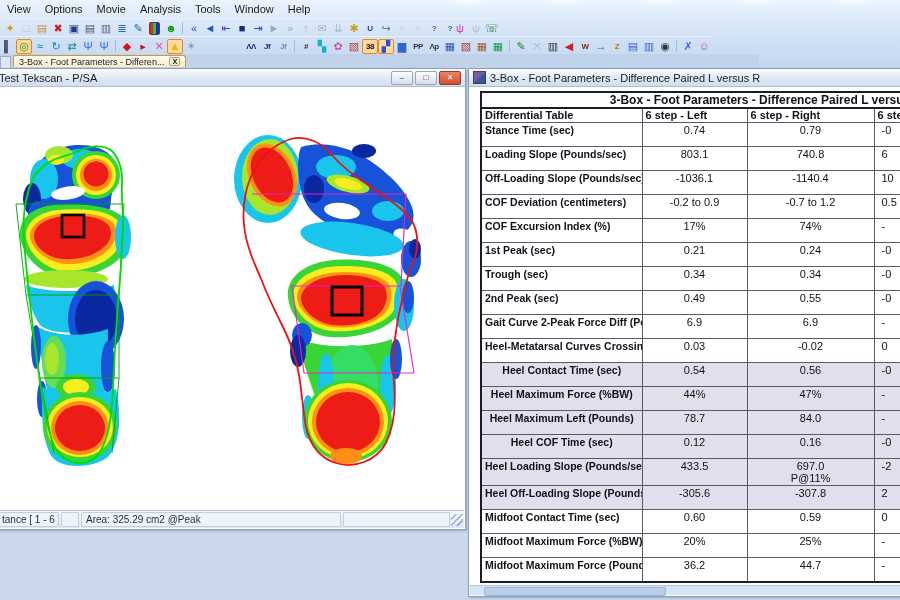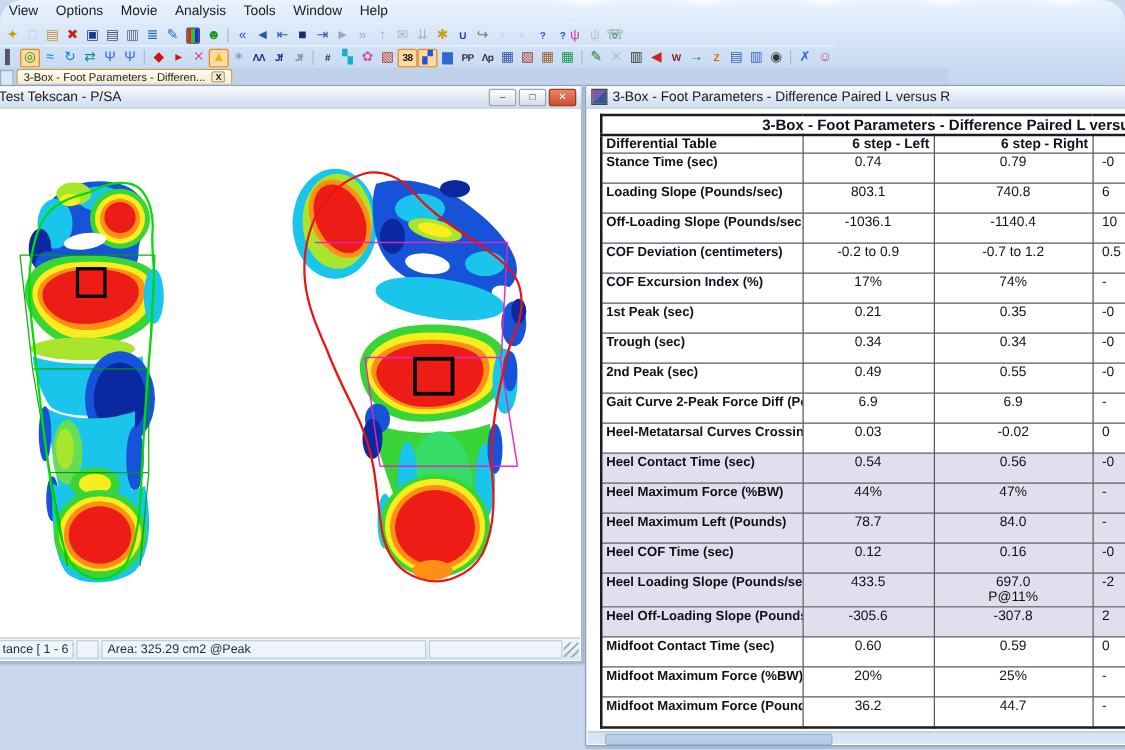--- a/index.html
+++ b/index.html
@@ -1,20 +1,20 @@
 <!DOCTYPE html>
 <html style="--heat_red: #ed1c16; --heat_orange: #ff9015; --heat_yellow: #f8ee1e; --heat_green: #39d435; --heat_lime: #a8e62e; --heat_cyan: #19c5ea; --heat_blue: #1653d8; --heat_navy: #0a28a0; --heat_emerald: #35dd66; --heat_green2: #66dd55; --outline_left: #00dd00; --outline_right: #ee1111; --box_left: #00a000; --box_right: #e820c8; --marker: #000000; --lavender: #e3deee; --mdi_bg: #c9d8ec; --tab_gold: #d99b2e;"><head>
 <meta charset="utf-8">
 <style>
   html,body{margin:0;padding:0;}
   #screen{position:relative;width:900px;height:600px;overflow:hidden;
     font-family:"Liberation Sans",sans-serif;background:#c9d8ec;-webkit-font-smoothing:antialiased;}
   
   .chrome{position:absolute;left:0;top:0;width:900px;height:68px;
-    background:linear-gradient(#eaf3fe,#cfe0f5 60%,#c3d7f0);border-radius:18px;}
+    background:linear-gradient(#eaf3fe,#cfe0f5 60%,#c3d7f0);}
   .gloss{position:absolute;left:420px;top:0;width:480px;height:14px;
     background:radial-gradient(ellipse 40px 10px at 10% 0%,rgba(255,255,255,.9),transparent 70%),
                radial-gradient(ellipse 40px 10px at 30% 0%,rgba(255,255,255,.8),transparent 70%),
                radial-gradient(ellipse 40px 10px at 50% 0%,rgba(255,255,255,.8),transparent 70%),
                radial-gradient(ellipse 40px 10px at 70% 0%,rgba(255,255,255,.8),transparent 70%),
                radial-gradient(ellipse 40px 10px at 90% 0%,rgba(255,255,255,.8),transparent 70%);}
   .menubar{position:absolute;left:0;top:0;width:900px;height:18px;display:flex;align-items:center;
     font-size:11px;color:#1a1a1a;}
   .menubar span{padding:2px 7px;cursor:default;}
   .tbar{position:absolute;display:flex;align-items:center;height:18px;}
@@ -67,27 +67,27 @@
   #table-area{position:absolute;left:1px;top:18px;right:0;bottom:11px;background:#fff;overflow:hidden;}
   .hscroll{position:absolute;left:1px;bottom:1px;right:0;height:9px;
     background:#d7e4f4;border-top:1px solid #b6c6da;}
   .hthumb{position:absolute;left:14px;top:1px;width:180px;height:7px;background:#b9cfe9;border:1px solid #9ab4d4;border-radius:2px;}
   
   table.diff{border-collapse:collapse;margin:4px 0 0 10px;table-layout:fixed;width:570px;
     font-size:11px;color:#10101a;background:#fff;}
   table.diff td,table.diff th{border:1px solid #5a5a66;vertical-align:top;overflow:hidden;white-space:nowrap;}
   table.diff{border:2px solid #1c1c24;}
   tr.t-title th{font-size:12px;font-weight:bold;text-align:center;height:14px;padding:0;border-bottom:2px solid #1c1c24;}
-  tr.t-head th{font-weight:600;height:13px;padding:0 3px;text-align:right;}
+  tr.t-head th{font-weight:600;height:13px;padding:0 3px;text-align:left;}
   tr.t-head th:first-child{text-align:left;}
   tr.drow{height:24px;}
   tr.drow th{font-weight:600;text-align:left;padding:1px 3px;font-size:10.5px;margin-left:32px;}
   tr.drow td{text-align:center;padding:1px 2px;white-space:pre-line;}
   tr.drow td.diffc{text-align:left;padding-left:7px;}
-  tr.shade th,tr.shade td{background:#e3deee;}
+  tr.shade th,tr.shade td{background:#e3deee;text-align:center;}
 </style>
 </head>
 <body>
 
 <div id="screen">
 
   <div class="chrome">
     <div class="gloss"></div>
     <div class="menubar" id="menubar">
         <span>View</span>
@@ -141,21 +141,21 @@
         <span class="icon" style="color: rgb(10, 122, 208);">↻</span>
         <span class="icon" style="color: rgb(10, 138, 138);">⇄</span>
         <span class="icon" style="color: rgb(58, 106, 208);">Ψ</span>
         <span class="icon" style="color: rgb(58, 106, 208);">Ψ</span>
         <span class="sep"></span>
         <span class="icon" style="color: rgb(208, 21, 21);">◆</span>
         <span class="icon" style="color: rgb(208, 21, 21);">▸</span>
         <span class="icon" style="color: rgb(224, 85, 154);">✕</span>
         <span class="icon sel" style="color: rgb(232, 184, 0);">▲</span>
         <span class="icon" style="color: rgb(136, 153, 187);">✶</span>
-        <span class="icon txt" style="color: rgb(26, 42, 122);">ΛΛ</span>
+        <span class="icon txt" style="color: rgb(26, 42, 122); margin-left: 44px;">ΛΛ</span>
         <span class="icon txt" style="color: rgb(26, 42, 122);">Jf</span>
         <span class="icon txt" style="color: rgb(122, 138, 170);">Jf</span>
         <span class="sep"></span>
         <span class="icon txt" style="color: rgb(51, 51, 51);">#</span>
         <span class="icon" style="color: rgb(24, 176, 200);">▚</span>
         <span class="icon" style="color: rgb(208, 85, 168);">✿</span>
         <span class="icon" style="color: rgb(192, 51, 34);">▧</span>
         <span class="icon sel txt" style="color: rgb(17, 17, 17);">38</span>
         <span class="icon sel" style="color: rgb(34, 85, 221);">▞</span>
         <span class="icon" style="color: rgb(51, 102, 204);">▆</span>
@@ -365,21 +365,21 @@
             </tr>
             <tr class="drow">
               <th>COF Excursion Index (%)</th>
               <td>17%</td>
               <td>74%</td>
               <td class="diffc">-</td>
             </tr>
             <tr class="drow">
               <th>1st Peak (sec)</th>
               <td>0.21</td>
-              <td>0.35</td>
+              <td>0.24</td>
               <td class="diffc">-0</td>
             </tr>
             <tr class="drow">
               <th>Trough (sec)</th>
               <td>0.34</td>
               <td>0.34</td>
               <td class="diffc">-0</td>
             </tr>
             <tr class="drow">
               <th>2nd Peak (sec)</th>

